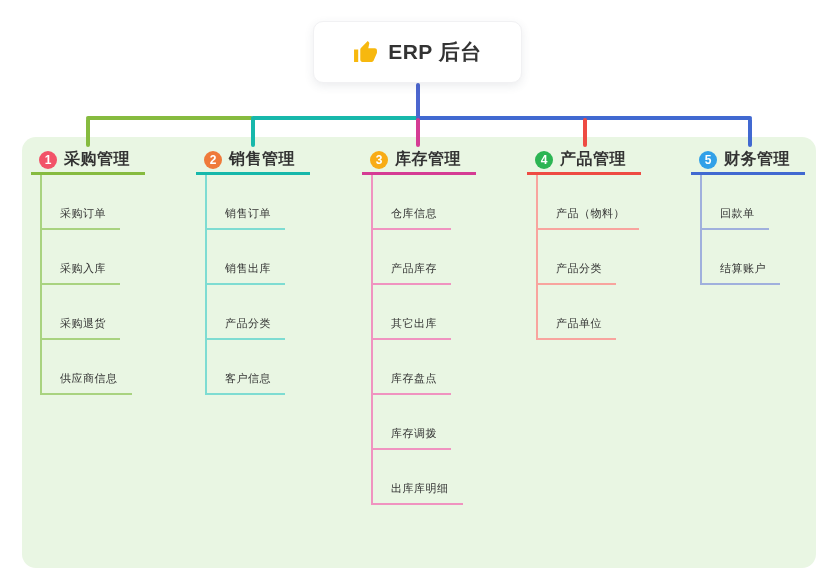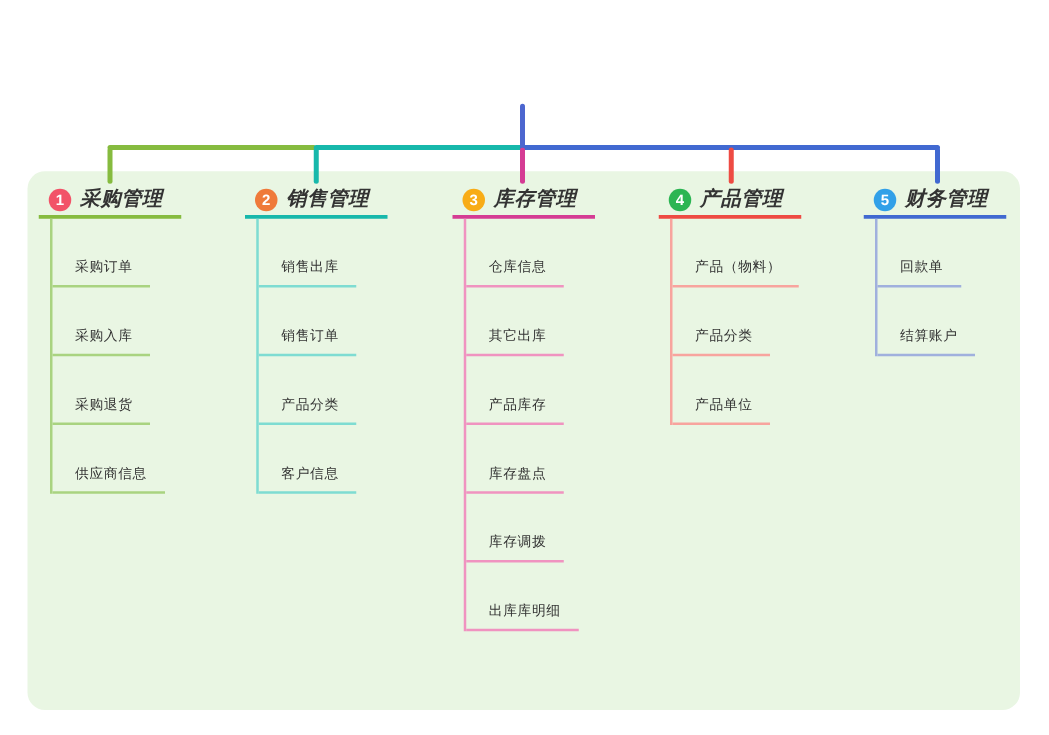--- a/index.html
+++ b/index.html
@@ -33,21 +33,21 @@
   .hline, .vline { position: absolute; border-radius: 2px; }
 
   
   .branch { position: absolute; width: max-content; }
   .branch-title {
     width: 114px; height: 28px;
     display: flex; align-items: center; gap: 7px; padding-left: 8px;
     border-bottom: 3px solid var(--line);
     cursor: default;
   }
-  .btext { font-size: 16px; font-weight: 600; color: var(--text, #333); letter-spacing: 0.5px; white-space: nowrap; font-style: italic; }
+  .btext { font-size: 16px; font-weight: 600; color: var(--text, #333); letter-spacing: 0.5px; white-space: nowrap; }
   .badge {
     width: 18px; height: 18px; border-radius: 50%; flex: 0 0 18px;
     background: var(--badge); color: #fff;
     font-size: 12px; font-weight: 700; line-height: 18px; text-align: center;
   }
   .items { margin-left: 9px; border-left: 2px solid var(--light); width: max-content; }
   .item {
     height: 55px; width: max-content;
     display: flex; align-items: flex-end;
     padding: 0 14px 7px 18px;
@@ -67,55 +67,63 @@
       <div class="hline" style="left: 251px; top: 116px; width: 167px; height: 4px; background: rgb(23, 184, 171);"></div>
       <div class="hline" style="left: 416px; top: 116px; width: 336px; height: 4px; background: rgb(65, 105, 209);"></div>
       <div class="vline" style="left: 86px; top: 118px; width: 4px; height: 29px; background: rgb(134, 187, 63);"></div>
       <div class="vline" style="left: 251px; top: 118px; width: 4px; height: 29px; background: rgb(23, 184, 171);"></div>
       <div class="vline" style="left: 416px; top: 118px; width: 4px; height: 29px; background: rgb(213, 60, 148);"></div>
       <div class="vline" style="left: 583px; top: 118px; width: 4px; height: 29px; background: rgb(238, 75, 67);"></div>
       <div class="vline" style="left: 748px; top: 118px; width: 4px; height: 29px; background: rgb(65, 105, 209);"></div>
       <div class="vline" style="left: 416px; top: 83px; width: 4px; height: 35px; background: rgb(76, 102, 207);"></div>
     </div>
 
+  <div class="root-node">
+    <span class="root-icon">
+      <svg viewBox="0 0 24 24" aria-hidden="true">
+        <path id="thumb-path" fill="#f7b80e" d="M1 21h4V9H1v12zM23 10c0-1.1-.9-2-2-2h-6.31l.95-4.57.03-.32c0-.41-.17-.79-.44-1.06L14.17 1 7.59 7.59C7.22 7.95 7 8.45 7 9v10c0 1.1.9 2 2 2h9c.83 0 1.54-.5 1.84-1.22l3.02-7.05c.09-.23.14-.47.14-.73v-2z"></path>
+      </svg>
+    </span>
+    <span class="root-title">ERP 后台</span>
+  </div>
 
   <div id="branches">
       <div class="branch" style="left: 31px; top: 147px; --line: #86bb3f; --light: #a9d380; --badge: #f25368;">
     <div class="branch-title">
       <span class="badge">1</span>
       <span class="btext">采购管理</span>
     </div>
     <div class="items">
           <div class="item">采购订单</div>
           <div class="item">采购入库</div>
           <div class="item">采购退货</div>
           <div class="item">供应商信息</div>
         </div>
   </div>
       <div class="branch" style="left: 196px; top: 147px; --line: #17b8ab; --light: #7edcd2; --badge: #ef7a3a;">
     <div class="branch-title">
       <span class="badge">2</span>
       <span class="btext">销售管理</span>
     </div>
     <div class="items">
+          <div class="item">销售订单</div>
           <div class="item">销售出库</div>
-          <div class="item">销售订单</div>
           <div class="item">产品分类</div>
           <div class="item">客户信息</div>
         </div>
   </div>
       <div class="branch" style="left: 362px; top: 147px; --line: #d53c94; --light: #f093c0; --badge: #f8ac16;">
     <div class="branch-title">
       <span class="badge">3</span>
       <span class="btext">库存管理</span>
     </div>
     <div class="items">
           <div class="item">仓库信息</div>
+          <div class="item">产品库存</div>
           <div class="item">其它出库</div>
-          <div class="item">产品库存</div>
           <div class="item">库存盘点</div>
           <div class="item">库存调拨</div>
           <div class="item">出库库明细</div>
         </div>
   </div>
       <div class="branch" style="left: 527px; top: 147px; --line: #ee4b43; --light: #f8a49e; --badge: #2cb553;">
     <div class="branch-title">
       <span class="badge">4</span>
       <span class="btext">产品管理</span>
     </div>

